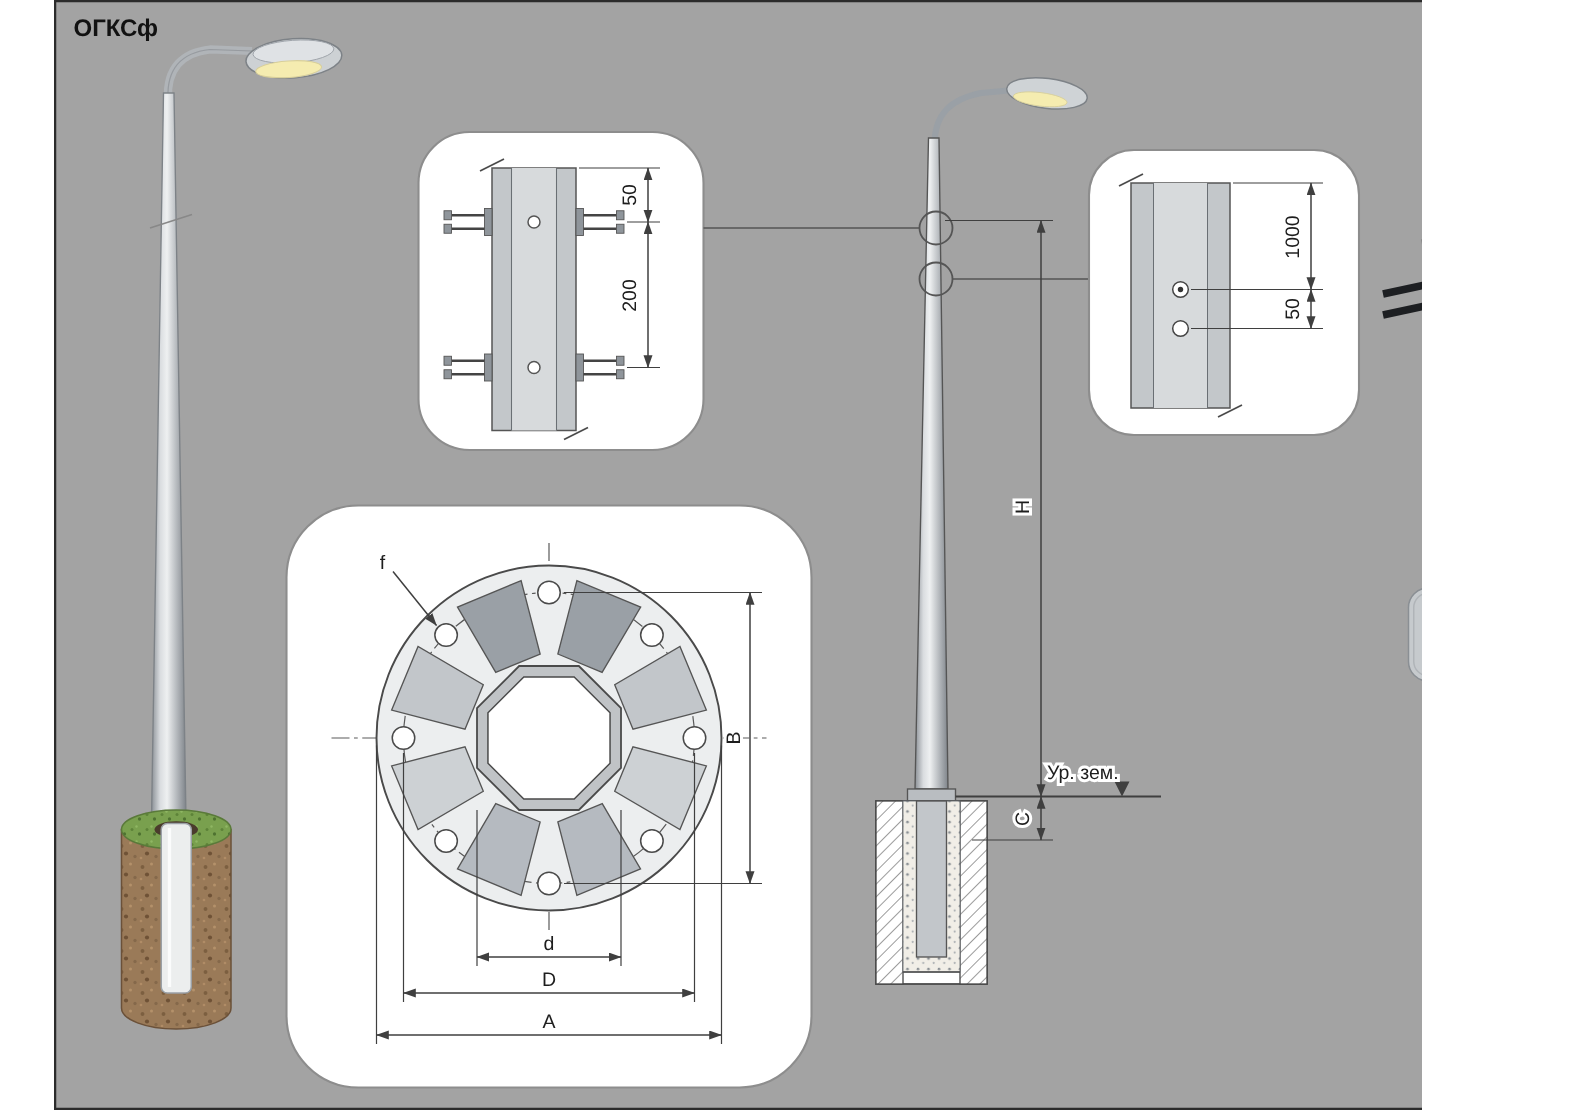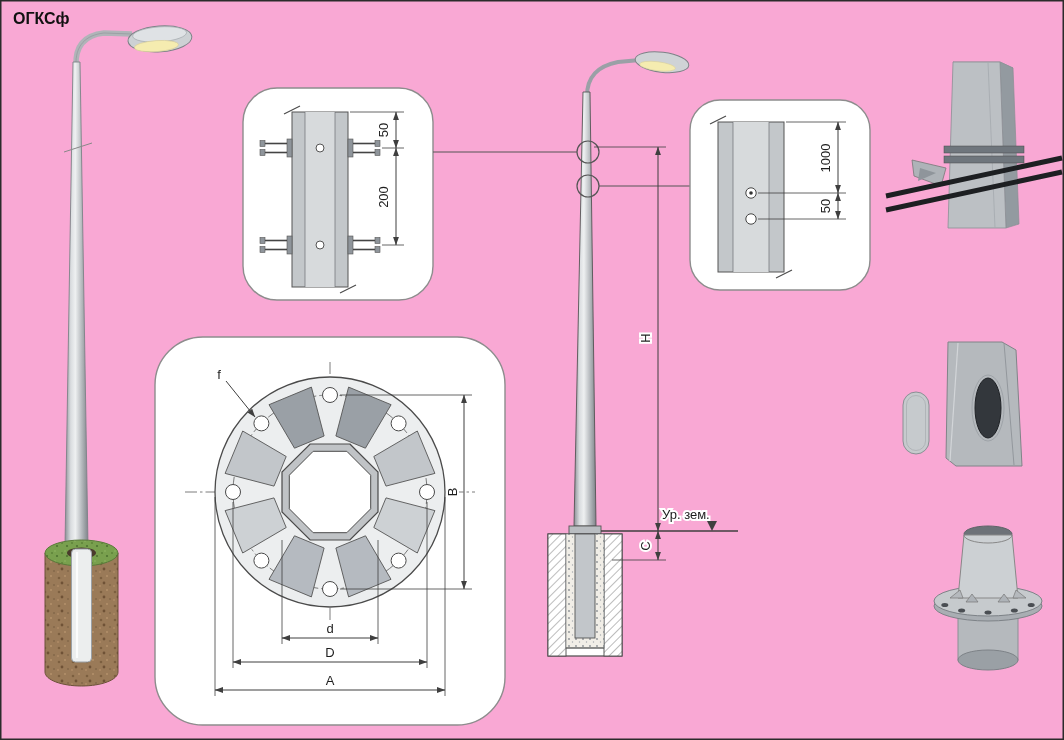--- a/index.html
+++ b/index.html
@@ -1,17 +1,17 @@
 <!DOCTYPE html>
 <html><head>
 <meta charset="utf-8">
 <style>
   html,body{margin:0;padding:0;background:#fff;}
-  .page{position:relative;width:1064px;height:740px;background:#f9a8d4;overflow:hidden;
-        font-family:"Liberation Sans", sans-serif;}
+  .page{position:relative;width:912px;height:740px;background:#a3a3a3;overflow:hidden;
+        font-family:"Liberation Sans", sans-serif;margin-left:36px;}
   svg{display:block;}
   .dim{stroke:#3f3f3f;stroke-width:1;fill:none;}
   .ext{stroke:#3f3f3f;stroke-width:0.8;fill:none;}
   .cl{stroke:#5a5a5a;stroke-width:0.8;fill:none;stroke-dasharray:12 3 2.5 3;}
   .edge{stroke:#4a4a4a;stroke-width:1.1;fill:none;}
   .thin{stroke:#6a6f74;stroke-width:0.7;fill:none;}
   .dimtext{font:13px "Liberation Sans", sans-serif;fill:#1d1d1d;
            paint-order:stroke;stroke:#ffffff;stroke-width:4px;}
   .titletext{font:600 16px "Liberation Sans", sans-serif;fill:#111;}
   .callout{fill:#ffffff;stroke:#8d8d8d;stroke-width:1.4;}

